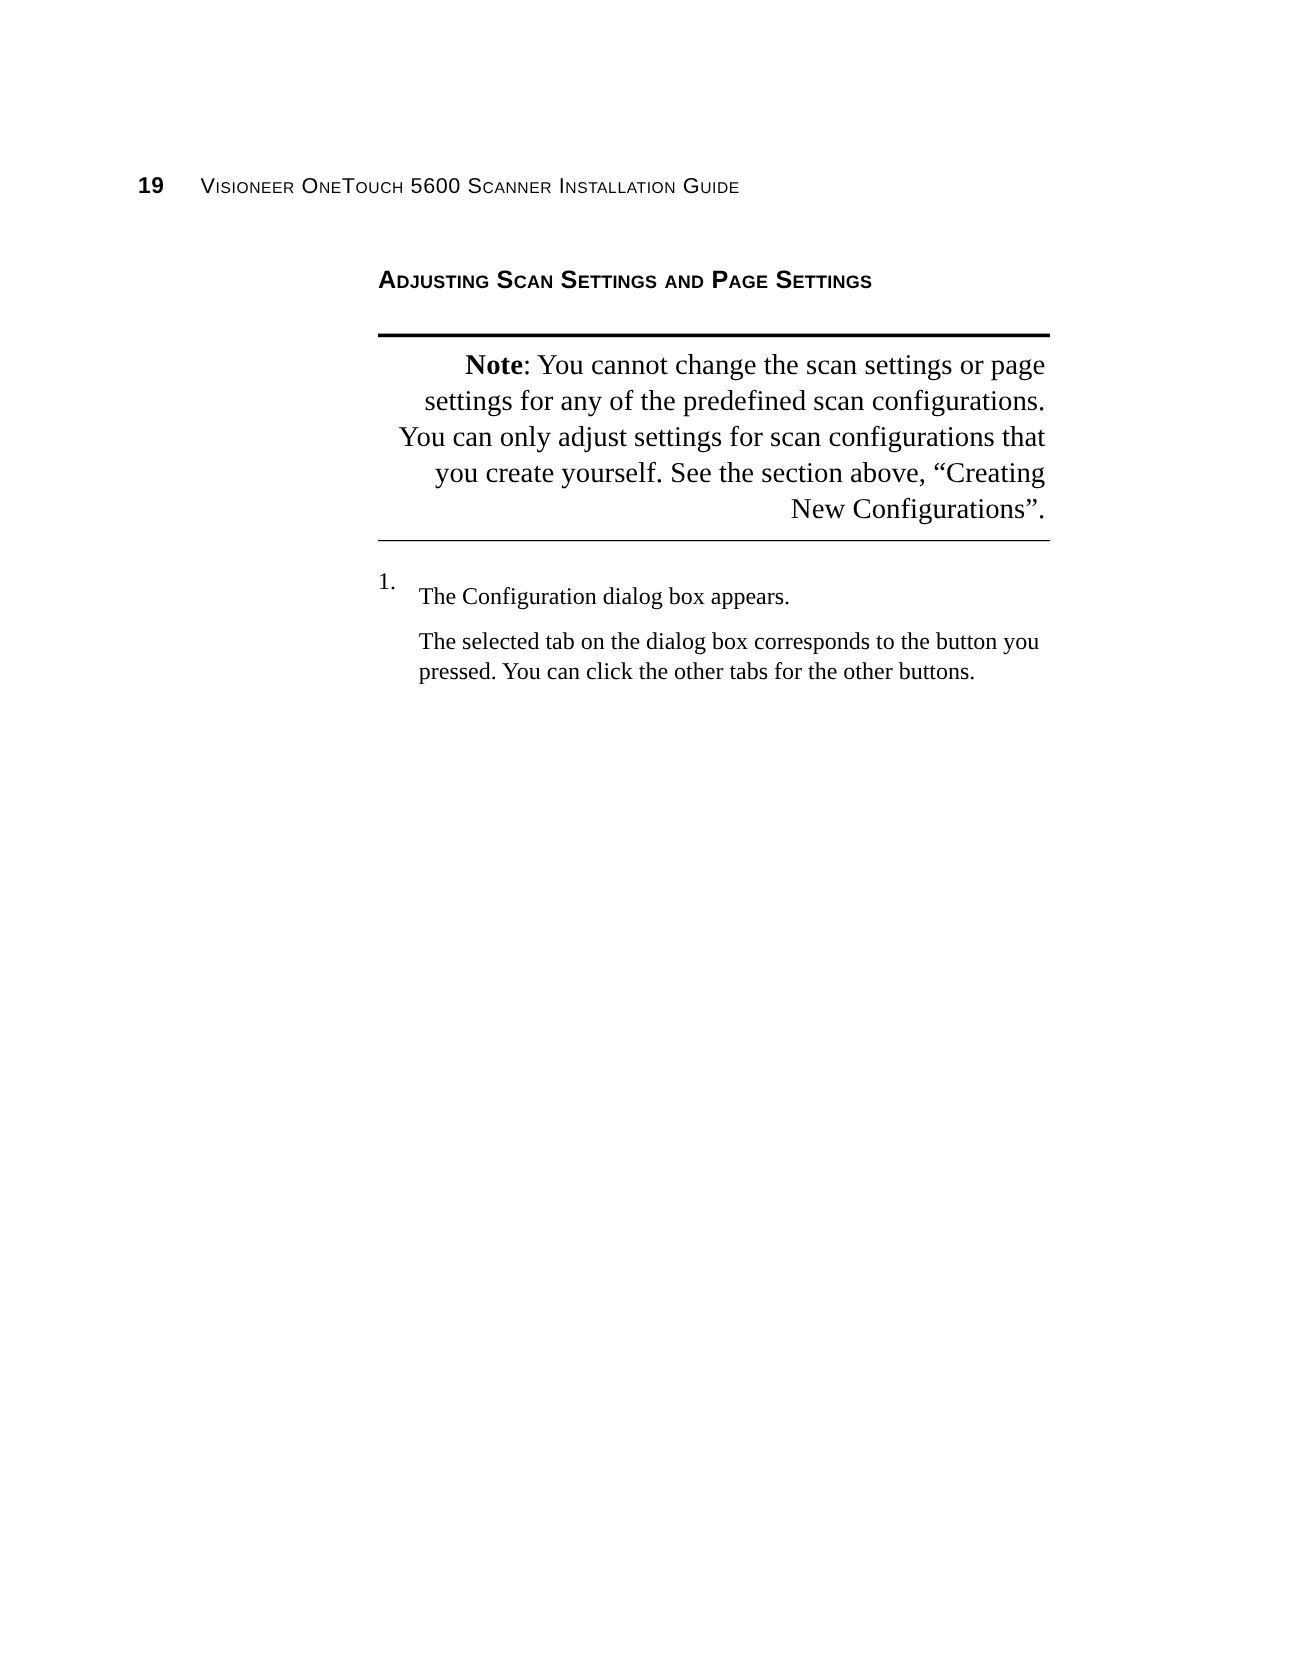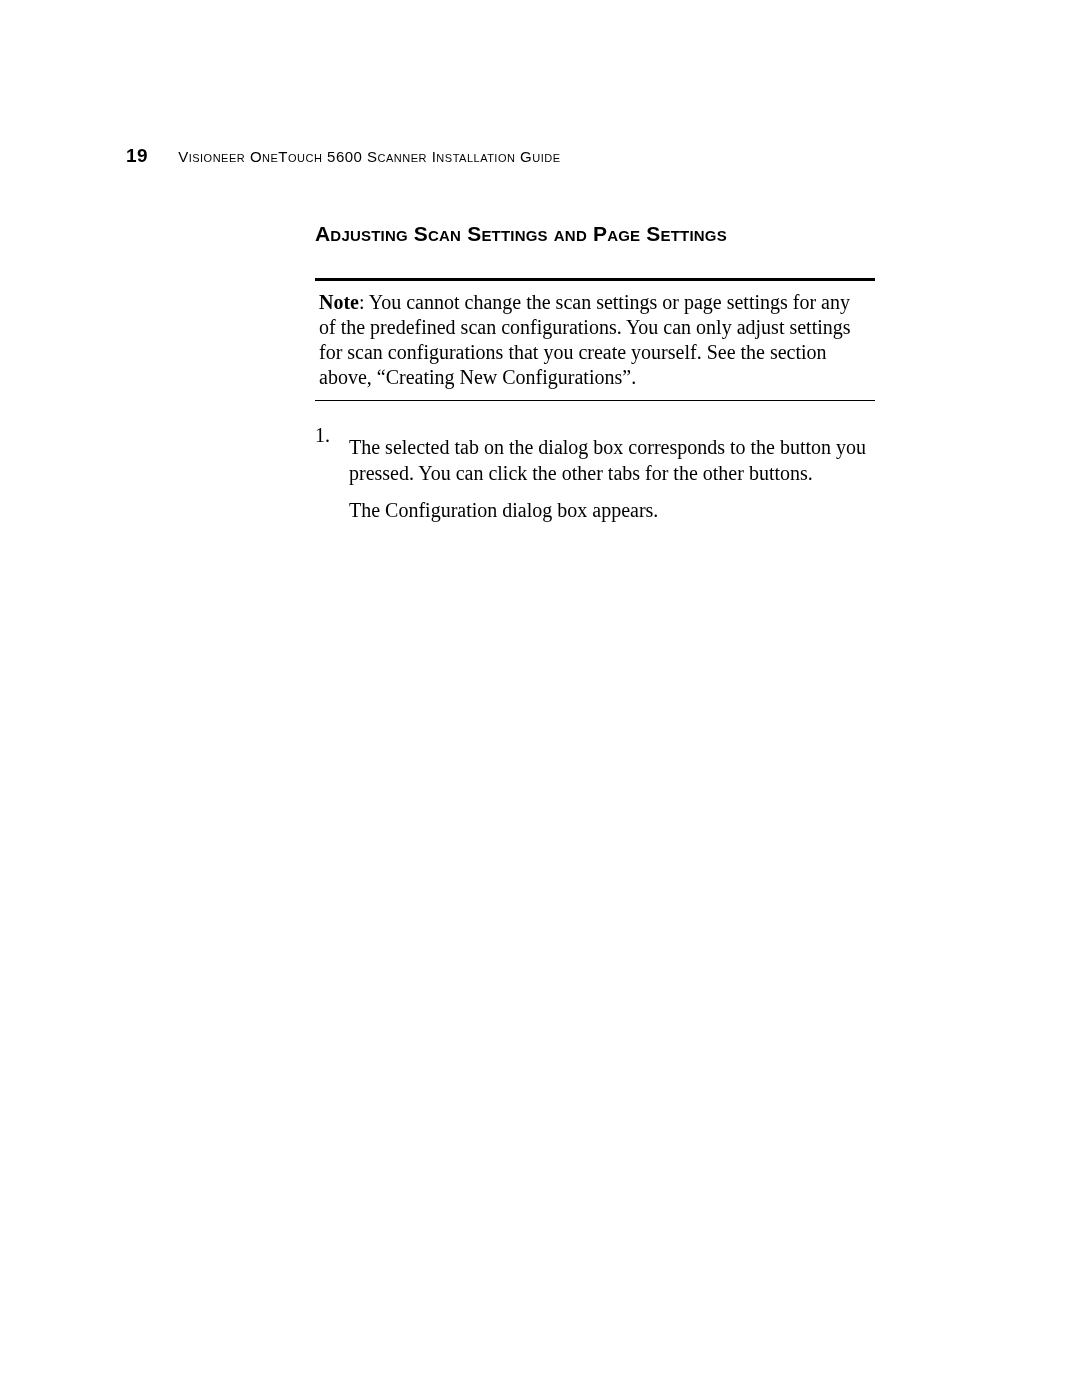--- a/index.html
+++ b/index.html
@@ -25,25 +25,24 @@
     display: flex;
     align-items: baseline;
     margin-bottom: 55px;
   }
   .page-number {
     font-family: "Futura", "Trebuchet MS", Arial, sans-serif;
     font-weight: 800;
     font-size: 19px;
     margin-right: 30px;
     letter-spacing: 0.5px;
-    margin-left: 11px;
   }
   .header-title {
     font-family: "Futura", "Trebuchet MS", Arial, sans-serif;
-    font-size: 15px;
+    font-size: 18px;
     letter-spacing: 0.5px;
     font-weight: 400;
     font-variant: small-caps;
   }
   .content {
     margin-left: 200px;
     width: 560px;
   }
   .section-heading {
     font-family: "Futura", "Trebuchet MS", Arial, sans-serif;
@@ -56,22 +55,23 @@
   .body-text {
     font-size: 20px;
     line-height: 1.25;
     margin-bottom: 18px;
   }
   .note-box {
     border-top: 3px solid #000;
     border-bottom: 1px solid #000;
     padding: 9px 4px 10px 4px;
     margin-bottom: 22px;
-    font-size: 20px;
+    font-size: 24px;
     line-height: 1.25;
+    text-align: right;
   }
   .note-label {
     font-weight: bold;
   }
   .sub-heading {
     font-weight: bold;
     font-size: 20px;
     margin-bottom: 8px;
   }
   .list {
@@ -110,20 +110,20 @@
 
     <div class="note-box">
       <span class="note-label">Note</span><span>:  You cannot change the scan settings or page settings for any of the predefined scan configurations. You can only adjust settings for scan configurations that you create yourself. See the section above, “Creating New Configurations”.</span>
     </div>
 
 
     <div class="list">
       <div class="list-item">
         <div class="list-num">1.</div>
         <div class="list-body">
+          <div class="list-para">The Configuration dialog box appears.</div>
           <div class="list-para">The selected tab on the dialog box corresponds to the button you pressed. You can click the other tabs for the other buttons.</div>
-          <div class="list-para">The Configuration dialog box appears.</div>
         </div>
       </div>
     </div>
 
   </div>
 </div>
 
 </body></html>

